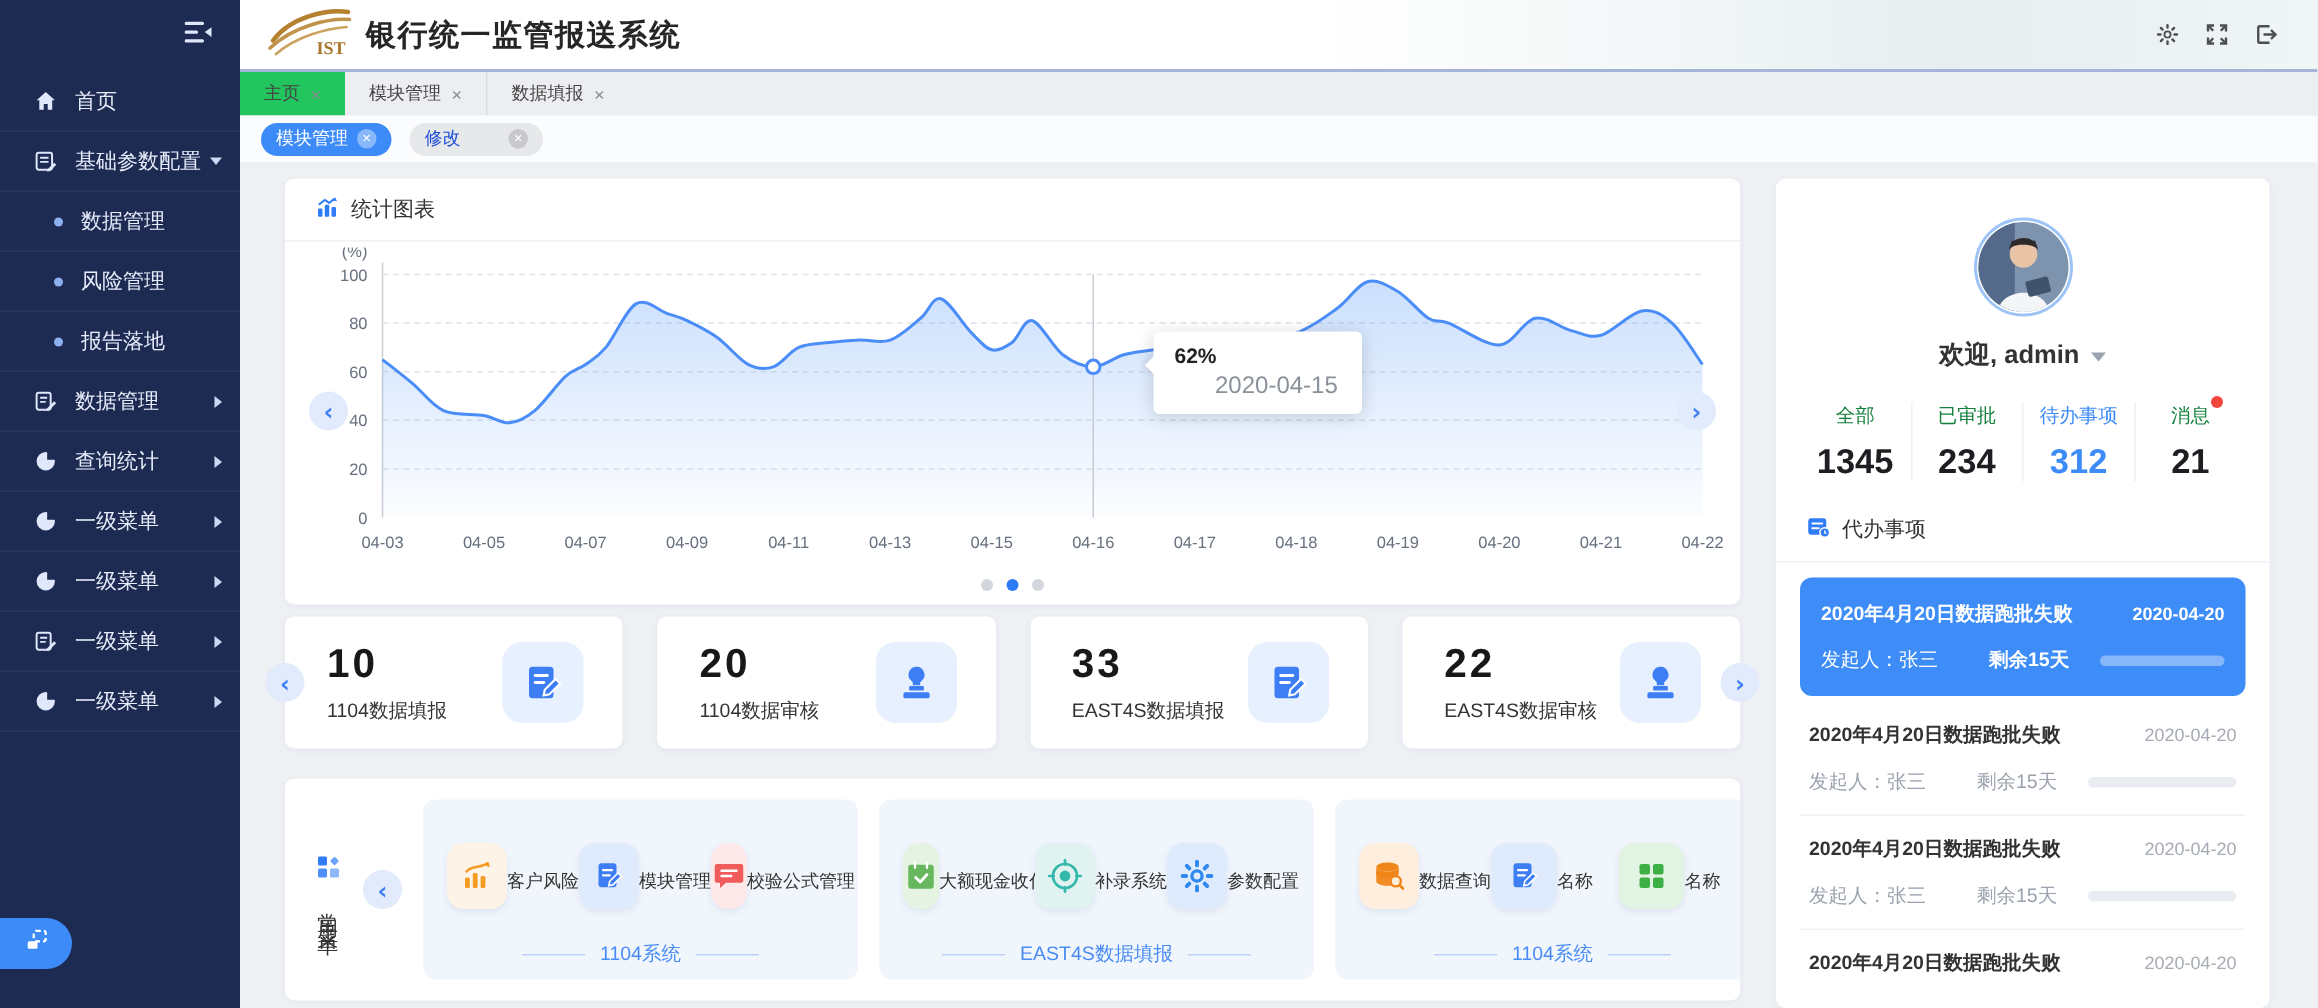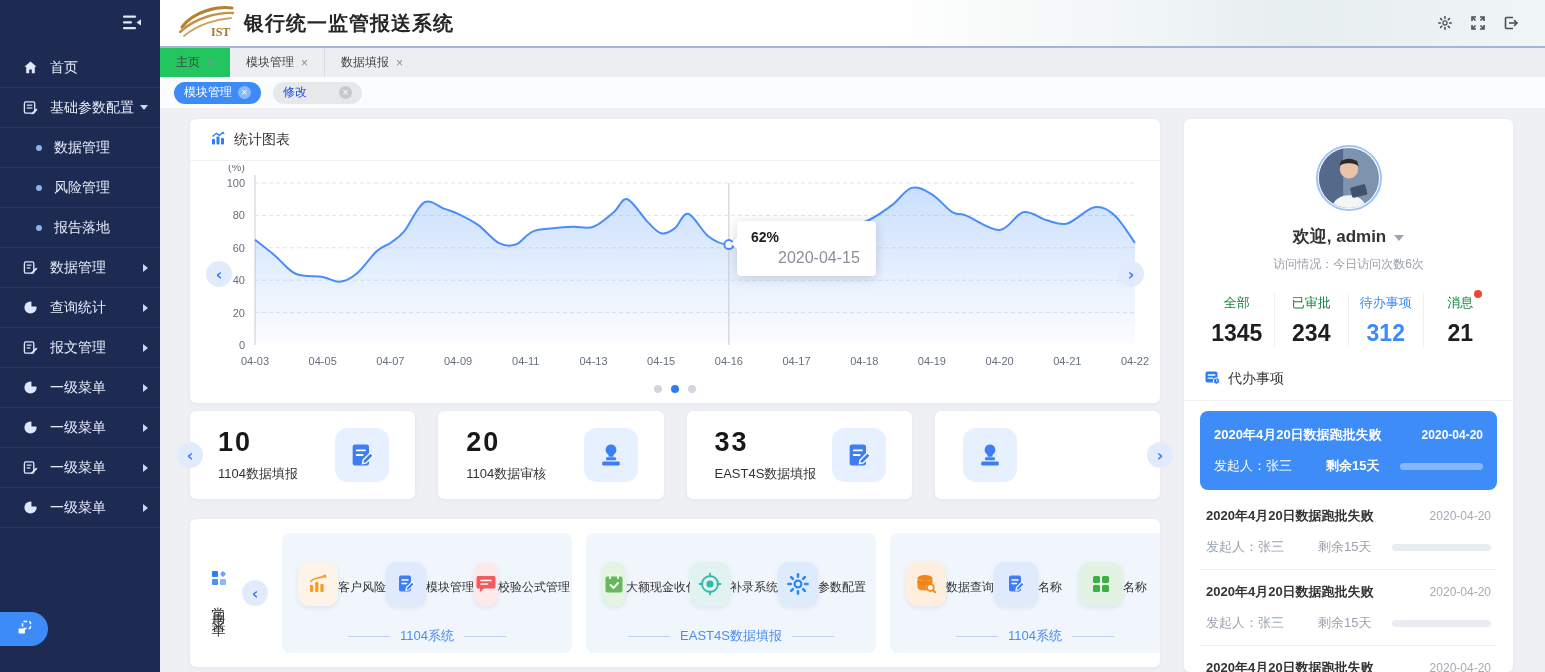--- a/index.html
+++ b/index.html
@@ -184,32 +184,20 @@
       <span class="caret-r"></span>
     </div>
     <div class="sb-item">
       <span class="sb-ic">
           <svg width="15" height="15" viewBox="0 0 16 16">
             <circle cx="8" cy="8" r="6.5" fill="#dfe7fb"></circle>
             <path d="M8 8 L8 0.5 A7.5 7.5 0 0 1 15.5 8 Z" fill="#1d2a52" transform="translate(1,-1)"></path>
           </svg>
         </span>
       <span class="sb-label">查询统计</span>
-      <span class="caret-r"></span>
-    </div>
-    <div class="sb-item">
-      <span class="sb-ic">
-          <svg width="15" height="15" viewBox="0 0 16 16">
-            <rect x="1.5" y="2" width="10" height="12" rx="1.5" fill="none" stroke="#dfe7fb" stroke-width="1.4"></rect>
-            <line x1="4" y1="5.5" x2="9" y2="5.5" stroke="#dfe7fb" stroke-width="1.3"></line>
-            <line x1="4" y1="8.5" x2="8" y2="8.5" stroke="#dfe7fb" stroke-width="1.3"></line>
-            <path d="M9 13l5-5 1.4 1.4-5 5-1.9.5z" fill="#dfe7fb"></path>
-          </svg>
-        </span>
-      <span class="sb-label">报文管理</span>
       <span class="caret-r"></span>
     </div>
     <div class="sb-item">
       <span class="sb-ic">
           <svg width="15" height="15" viewBox="0 0 16 16">
             <circle cx="8" cy="8" r="6.5" fill="#dfe7fb"></circle>
             <path d="M8 8 L8 0.5 A7.5 7.5 0 0 1 15.5 8 Z" fill="#1d2a52" transform="translate(1,-1)"></path>
           </svg>
         </span>
       <span class="sb-label">一级菜单</span>
@@ -387,21 +375,21 @@
               <text x="663.2307692307693" y="200" text-anchor="middle" fill="#67707e" font-size="11">04-18</text>
               <text x="730.9230769230769" y="200" text-anchor="middle" fill="#67707e" font-size="11">04-19</text>
               <text x="798.6153846153846" y="200" text-anchor="middle" fill="#67707e" font-size="11">04-20</text>
               <text x="866.3076923076923" y="200" text-anchor="middle" fill="#67707e" font-size="11">04-21</text>
               <text x="934" y="200" text-anchor="middle" fill="#67707e" font-size="11">04-22</text>
               <path d="M54,74.7C57.38461538461539,77.4,67.53846153846153,85.23,74.3076923076923,90.9C81.07692307692308,96.57000000000001,86.71794871794872,105.21000000000001,94.61538461538461,108.72C102.51282051282051,112.22999999999999,114.35897435897436,110.61,121.6923076923077,111.96C129.02564102564102,113.30999999999999,132.97435897435898,117.35999999999999,138.6153846153846,116.82C144.25641025641025,116.28,149.33333333333334,113.85,155.53846153846155,108.72C161.74358974358975,103.59,170.2051282051282,91.17,175.84615384615384,86.04C181.48717948717947,80.91000000000001,184.87179487179486,81.18,189.3846153846154,77.94C193.8974358974359,74.69999999999999,197.2820512820513,73.35,202.92307692307693,66.6C208.56410256410257,59.849999999999994,216.46153846153845,41.22,223.23076923076923,37.44C230,33.66,237.8974358974359,42.03,243.53846153846155,43.92C249.17948717948718,45.81,251.43589743589746,46.08,257.0769230769231,48.78C262.71794871794873,51.480000000000004,270.6153846153846,55.26,277.38461538461536,60.12C284.15384615384613,64.97999999999999,291.48717948717945,74.7,297.6923076923077,77.94C303.8974358974359,81.17999999999999,308.974358974359,81.45,314.61538461538464,79.56C320.2564102564103,77.67,325.33333333333326,69.3,331.5384615384615,66.6C337.7435897435897,63.89999999999999,345.0769230769231,64.17,351.84615384615387,63.36C358.61538461538464,62.55,365.38461538461536,62.010000000000005,372.15384615384613,61.74C378.9230769230769,61.47,385.6923076923077,64.17,392.46153846153845,61.74C399.2307692307692,59.31,407.12820512820514,51.75,412.7692307692308,47.16C418.4102564102564,42.56999999999999,420.6666666666667,32.58,426.3076923076923,34.2C431.94871794871796,35.82000000000001,440.974358974359,51.21,446.61538461538464,56.88C452.2564102564103,62.550000000000004,455.64102564102564,67.14,460.15384615384613,68.22C464.66666666666663,69.3,469.1794871794872,66.6,473.6923076923077,63.36C478.2051282051282,60.12,481.5897435897436,47.43,487.2307692307692,48.78C492.87179487179486,50.13,500.7692307692308,66.33000000000001,507.53846153846155,71.46000000000001C514.3076923076923,76.59,521.0769230769231,79.56,527.8461538461538,79.56C534.6153846153845,79.56,541.3846153846155,73.35000000000001,548.1538461538462,71.46000000000001C554.9230769230769,69.57000000000001,560.5641025641025,69.3,568.4615384615385,68.22C576.3589743589744,67.14,585.3846153846154,66.05999999999999,595.5384615384615,64.97999999999999C605.6923076923077,63.89999999999999,618.1025641025641,63.09,629.3846153846154,61.74C640.6666666666666,60.39,653.0769230769231,60.39,663.2307692307693,56.88C673.3846153846155,53.370000000000005,682.4102564102564,46.35,690.3076923076923,40.68C698.2051282051282,35.01,703.8461538461538,24.75,710.6153846153846,22.86C717.3846153846155,20.97,724.1538461538462,25.29,730.9230769230769,29.34C737.6923076923076,33.39,745.5897435897436,43.65,751.2307692307693,47.16C756.8717948717949,50.669999999999995,756.8717948717948,47.43,764.7692307692307,50.4C772.6666666666666,53.37,789.0256410256411,65.52,798.6153846153846,64.97999999999999C808.2051282051282,64.43999999999998,814.4102564102564,48.779999999999994,822.3076923076923,47.16C830.2051282051282,45.54,838.6666666666666,53.37,846,55.26C853.3333333333334,57.15,858.4102564102564,60.66,866.3076923076923,58.5C874.2051282051282,56.34,885.4871794871794,43.65,893.3846153846154,42.3C901.2820512820513,40.949999999999996,906.9230769230769,44.46,913.6923076923077,50.4C920.4615384615386,56.339999999999996,930.6153846153846,73.35,934,77.94L934,180L54,180Z" fill="url(#ag)"></path>
               <line x1="527.8461538461538" x2="527.8461538461538" y1="18" y2="180" stroke="#c6cad2"></line>
               <path d="M54,74.7C57.38461538461539,77.4,67.53846153846153,85.23,74.3076923076923,90.9C81.07692307692308,96.57000000000001,86.71794871794872,105.21000000000001,94.61538461538461,108.72C102.51282051282051,112.22999999999999,114.35897435897436,110.61,121.6923076923077,111.96C129.02564102564102,113.30999999999999,132.97435897435898,117.35999999999999,138.6153846153846,116.82C144.25641025641025,116.28,149.33333333333334,113.85,155.53846153846155,108.72C161.74358974358975,103.59,170.2051282051282,91.17,175.84615384615384,86.04C181.48717948717947,80.91000000000001,184.87179487179486,81.18,189.3846153846154,77.94C193.8974358974359,74.69999999999999,197.2820512820513,73.35,202.92307692307693,66.6C208.56410256410257,59.849999999999994,216.46153846153845,41.22,223.23076923076923,37.44C230,33.66,237.8974358974359,42.03,243.53846153846155,43.92C249.17948717948718,45.81,251.43589743589746,46.08,257.0769230769231,48.78C262.71794871794873,51.480000000000004,270.6153846153846,55.26,277.38461538461536,60.12C284.15384615384613,64.97999999999999,291.48717948717945,74.7,297.6923076923077,77.94C303.8974358974359,81.17999999999999,308.974358974359,81.45,314.61538461538464,79.56C320.2564102564103,77.67,325.33333333333326,69.3,331.5384615384615,66.6C337.7435897435897,63.89999999999999,345.0769230769231,64.17,351.84615384615387,63.36C358.61538461538464,62.55,365.38461538461536,62.010000000000005,372.15384615384613,61.74C378.9230769230769,61.47,385.6923076923077,64.17,392.46153846153845,61.74C399.2307692307692,59.31,407.12820512820514,51.75,412.7692307692308,47.16C418.4102564102564,42.56999999999999,420.6666666666667,32.58,426.3076923076923,34.2C431.94871794871796,35.82000000000001,440.974358974359,51.21,446.61538461538464,56.88C452.2564102564103,62.550000000000004,455.64102564102564,67.14,460.15384615384613,68.22C464.66666666666663,69.3,469.1794871794872,66.6,473.6923076923077,63.36C478.2051282051282,60.12,481.5897435897436,47.43,487.2307692307692,48.78C492.87179487179486,50.13,500.7692307692308,66.33000000000001,507.53846153846155,71.46000000000001C514.3076923076923,76.59,521.0769230769231,79.56,527.8461538461538,79.56C534.6153846153845,79.56,541.3846153846155,73.35000000000001,548.1538461538462,71.46000000000001C554.9230769230769,69.57000000000001,560.5641025641025,69.3,568.4615384615385,68.22C576.3589743589744,67.14,585.3846153846154,66.05999999999999,595.5384615384615,64.97999999999999C605.6923076923077,63.89999999999999,618.1025641025641,63.09,629.3846153846154,61.74C640.6666666666666,60.39,653.0769230769231,60.39,663.2307692307693,56.88C673.3846153846155,53.370000000000005,682.4102564102564,46.35,690.3076923076923,40.68C698.2051282051282,35.01,703.8461538461538,24.75,710.6153846153846,22.86C717.3846153846155,20.97,724.1538461538462,25.29,730.9230769230769,29.34C737.6923076923076,33.39,745.5897435897436,43.65,751.2307692307693,47.16C756.8717948717949,50.669999999999995,756.8717948717948,47.43,764.7692307692307,50.4C772.6666666666666,53.37,789.0256410256411,65.52,798.6153846153846,64.97999999999999C808.2051282051282,64.43999999999998,814.4102564102564,48.779999999999994,822.3076923076923,47.16C830.2051282051282,45.54,838.6666666666666,53.37,846,55.26C853.3333333333334,57.15,858.4102564102564,60.66,866.3076923076923,58.5C874.2051282051282,56.34,885.4871794871794,43.65,893.3846153846154,42.3C901.2820512820513,40.949999999999996,906.9230769230769,44.46,913.6923076923077,50.4C920.4615384615386,56.339999999999996,930.6153846153846,73.35,934,77.94" fill="none" stroke="#4b8df8" stroke-width="2"></path>
               <circle cx="527.8461538461538" cy="79.56" r="4.5" fill="#fff" stroke="#4b8df8" stroke-width="2"></circle>
             </svg>
-          <div class="tooltip" id="chart-tooltip" style="left: 547px; top: 59.56px;">
+          <div class="tooltip" id="chart-tooltip" style="left: 579px; top: 59.56px;">
             <div class="t-val">62%</div>
             <div class="t-date">2020-04-15</div>
           </div>
         </div>
         <div class="dots" id="chart-dots">
             <span class="dot"></span>
             <span class="dot on"></span>
             <span class="dot"></span>
           </div>
         <div class="nav-circle nav-l"></div>
@@ -450,20 +438,24 @@
                 <rect x="4" y="3" width="14" height="18" rx="2" fill="#3d7ef5"></rect>
                 <g stroke="#fff" stroke-width="1.6" stroke-linecap="round">
                   <line x1="7.5" y1="8" x2="14.5" y2="8"></line>
                   <line x1="7.5" y1="12" x2="12.5" y2="12"></line>
                 </g>
                 <path d="M13 16.2l6.2-6.2 2.6 2.6-6.2 6.2-3.2.6z" fill="#3d7ef5" stroke="#fff" stroke-width="1.2"></path>
               </svg>
           </div>
         </div>
         <div class="card stat-card">
+          <div>
+            <div class="stat-num">22</div>
+            <div class="stat-label">EAST4S数据审核</div>
+          </div>
           <div class="stat-icon">
             <svg width="28" height="28" viewBox="0 0 24 24">
                 <g fill="#3d7ef5">
                   <path d="M12 3a4.6 4.6 0 0 0-2.7 8.3c.6.4.7 1 .6 2.2h4.2c-.1-1.2 0-1.8.6-2.2A4.6 4.6 0 0 0 12 3z"></path>
                   <rect x="7.8" y="14" width="8.4" height="2.6" rx="0.6"></rect>
                   <rect x="4.5" y="17.6" width="15" height="3.4" rx="1"></rect>
                 </g>
               </svg>
           </div>
         </div>
@@ -661,21 +653,20 @@
               <path d="M22 21c0-8 20-8 20 0 0-3-2-9-10-9s-10 6-10 9z" fill="#2e2a2c"></path>
               <path d="M22 20.5c1.5-5 18-5 20 0l-2-6.5H24z" fill="#2e2a2c"></path>
               <rect x="34" y="40" width="16" height="11" rx="1.5" fill="#41536c" transform="rotate(-14 42 45)"></rect>
             </g>
           </svg>
       </span>
       <div class="welcome-row">
         <span class="welcome">欢迎, admin</span>
         <span class="wcaret"></span>
       </div>
-      <div class="visits">访问情况：今日访问次数6次</div>
 
       <div class="pstats">
         <div class="pstat">
           <span class="pstat-label">全部</span>
           <div class="pstat-val">1345</div>
         </div>
         <div class="pstat">
           <span class="pstat-label">已审批</span>
           <div class="pstat-val">234</div>
         </div>

